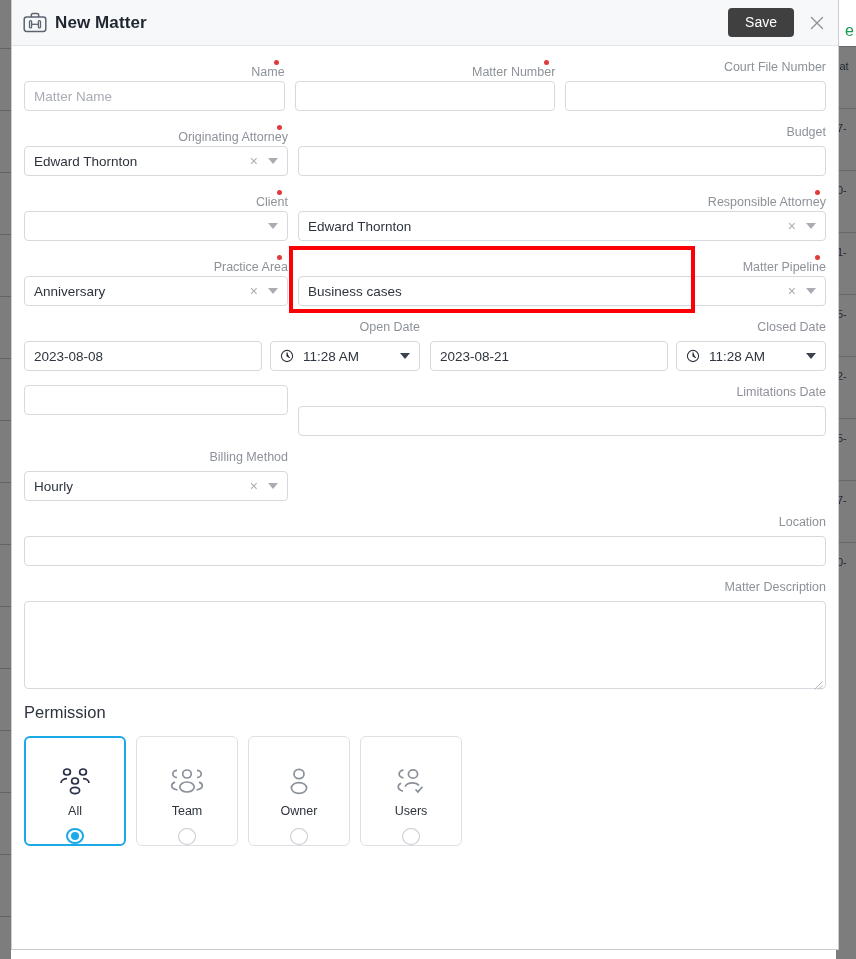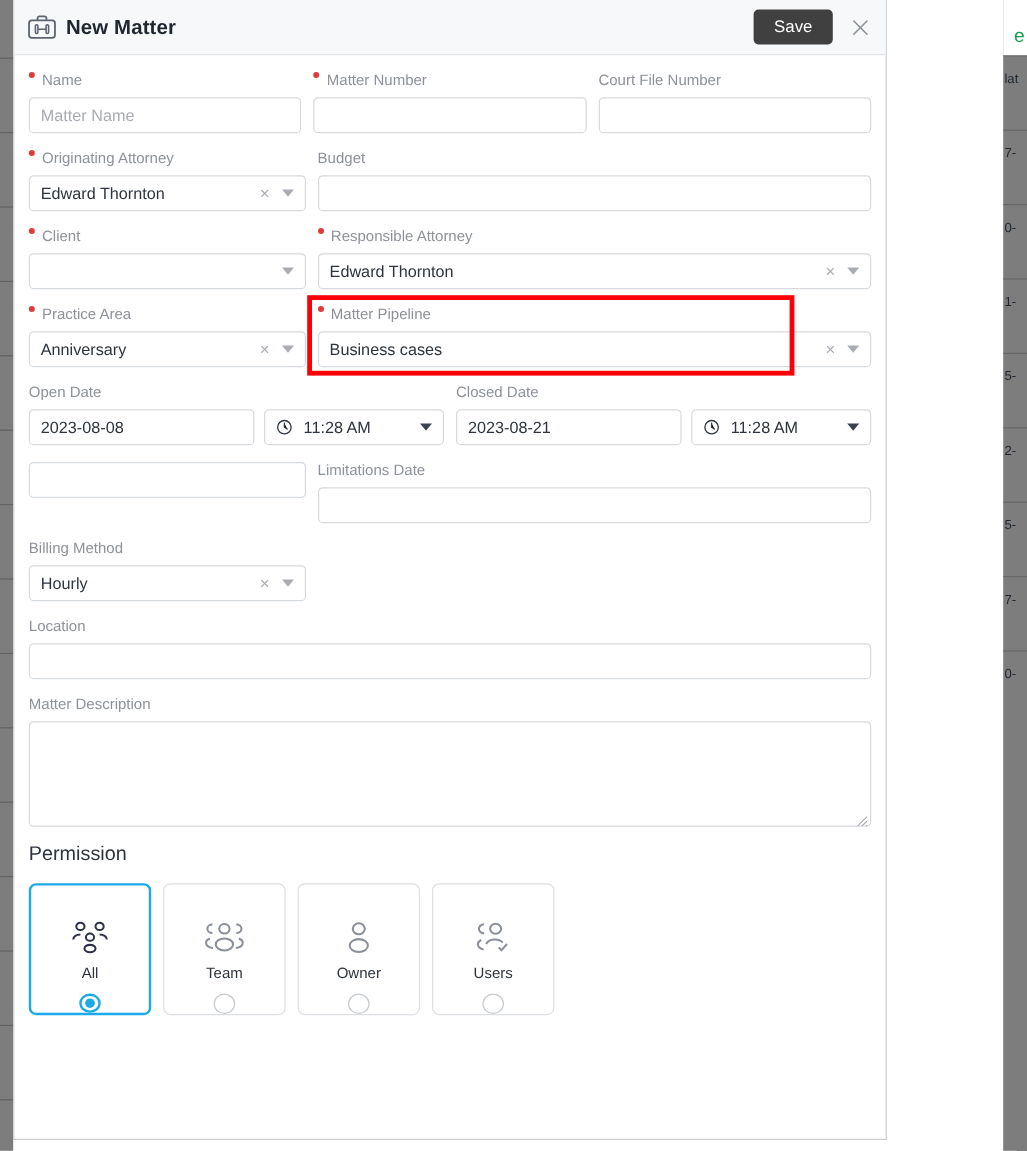--- a/index.html
+++ b/index.html
@@ -78,21 +78,21 @@
     position: absolute;
     right: 20px; top: 0;
     width: 6px; height: 959px;
     background: #ffffff;
   }
 
   
   .modal {
     position: absolute;
     left: 11px; top: 0;
-    width: 728px;
+    width: 828px;
     height: 950px;
     background: #ffffff;
     border: 1px solid #c9ccd1;
     border-top: none;
     display: flex;
     flex-direction: column;
     overflow: hidden;
   }
   .modal-header {
     height: 46px;
@@ -147,23 +147,24 @@
     gap: 10px;
     margin-bottom: 14px;
   }
   .col { flex: 1; min-width: 0; }
 
   .field-label {
     font-size: 12.5px;
     color: #8d9299;
     margin-bottom: 6px;
     display: flex;
-    align-items: flex-start;
+    align-items: flex-end;
     line-height: 1.2;
     height: 15px;
+    flex-direction: column;
   }
   .req-dot {
     width: 5px; height: 5px;
     border-radius: 50%;
     background: #e03a3a;
     display: inline-block;
     margin-right: 6px;
     flex: none;
   }
 

